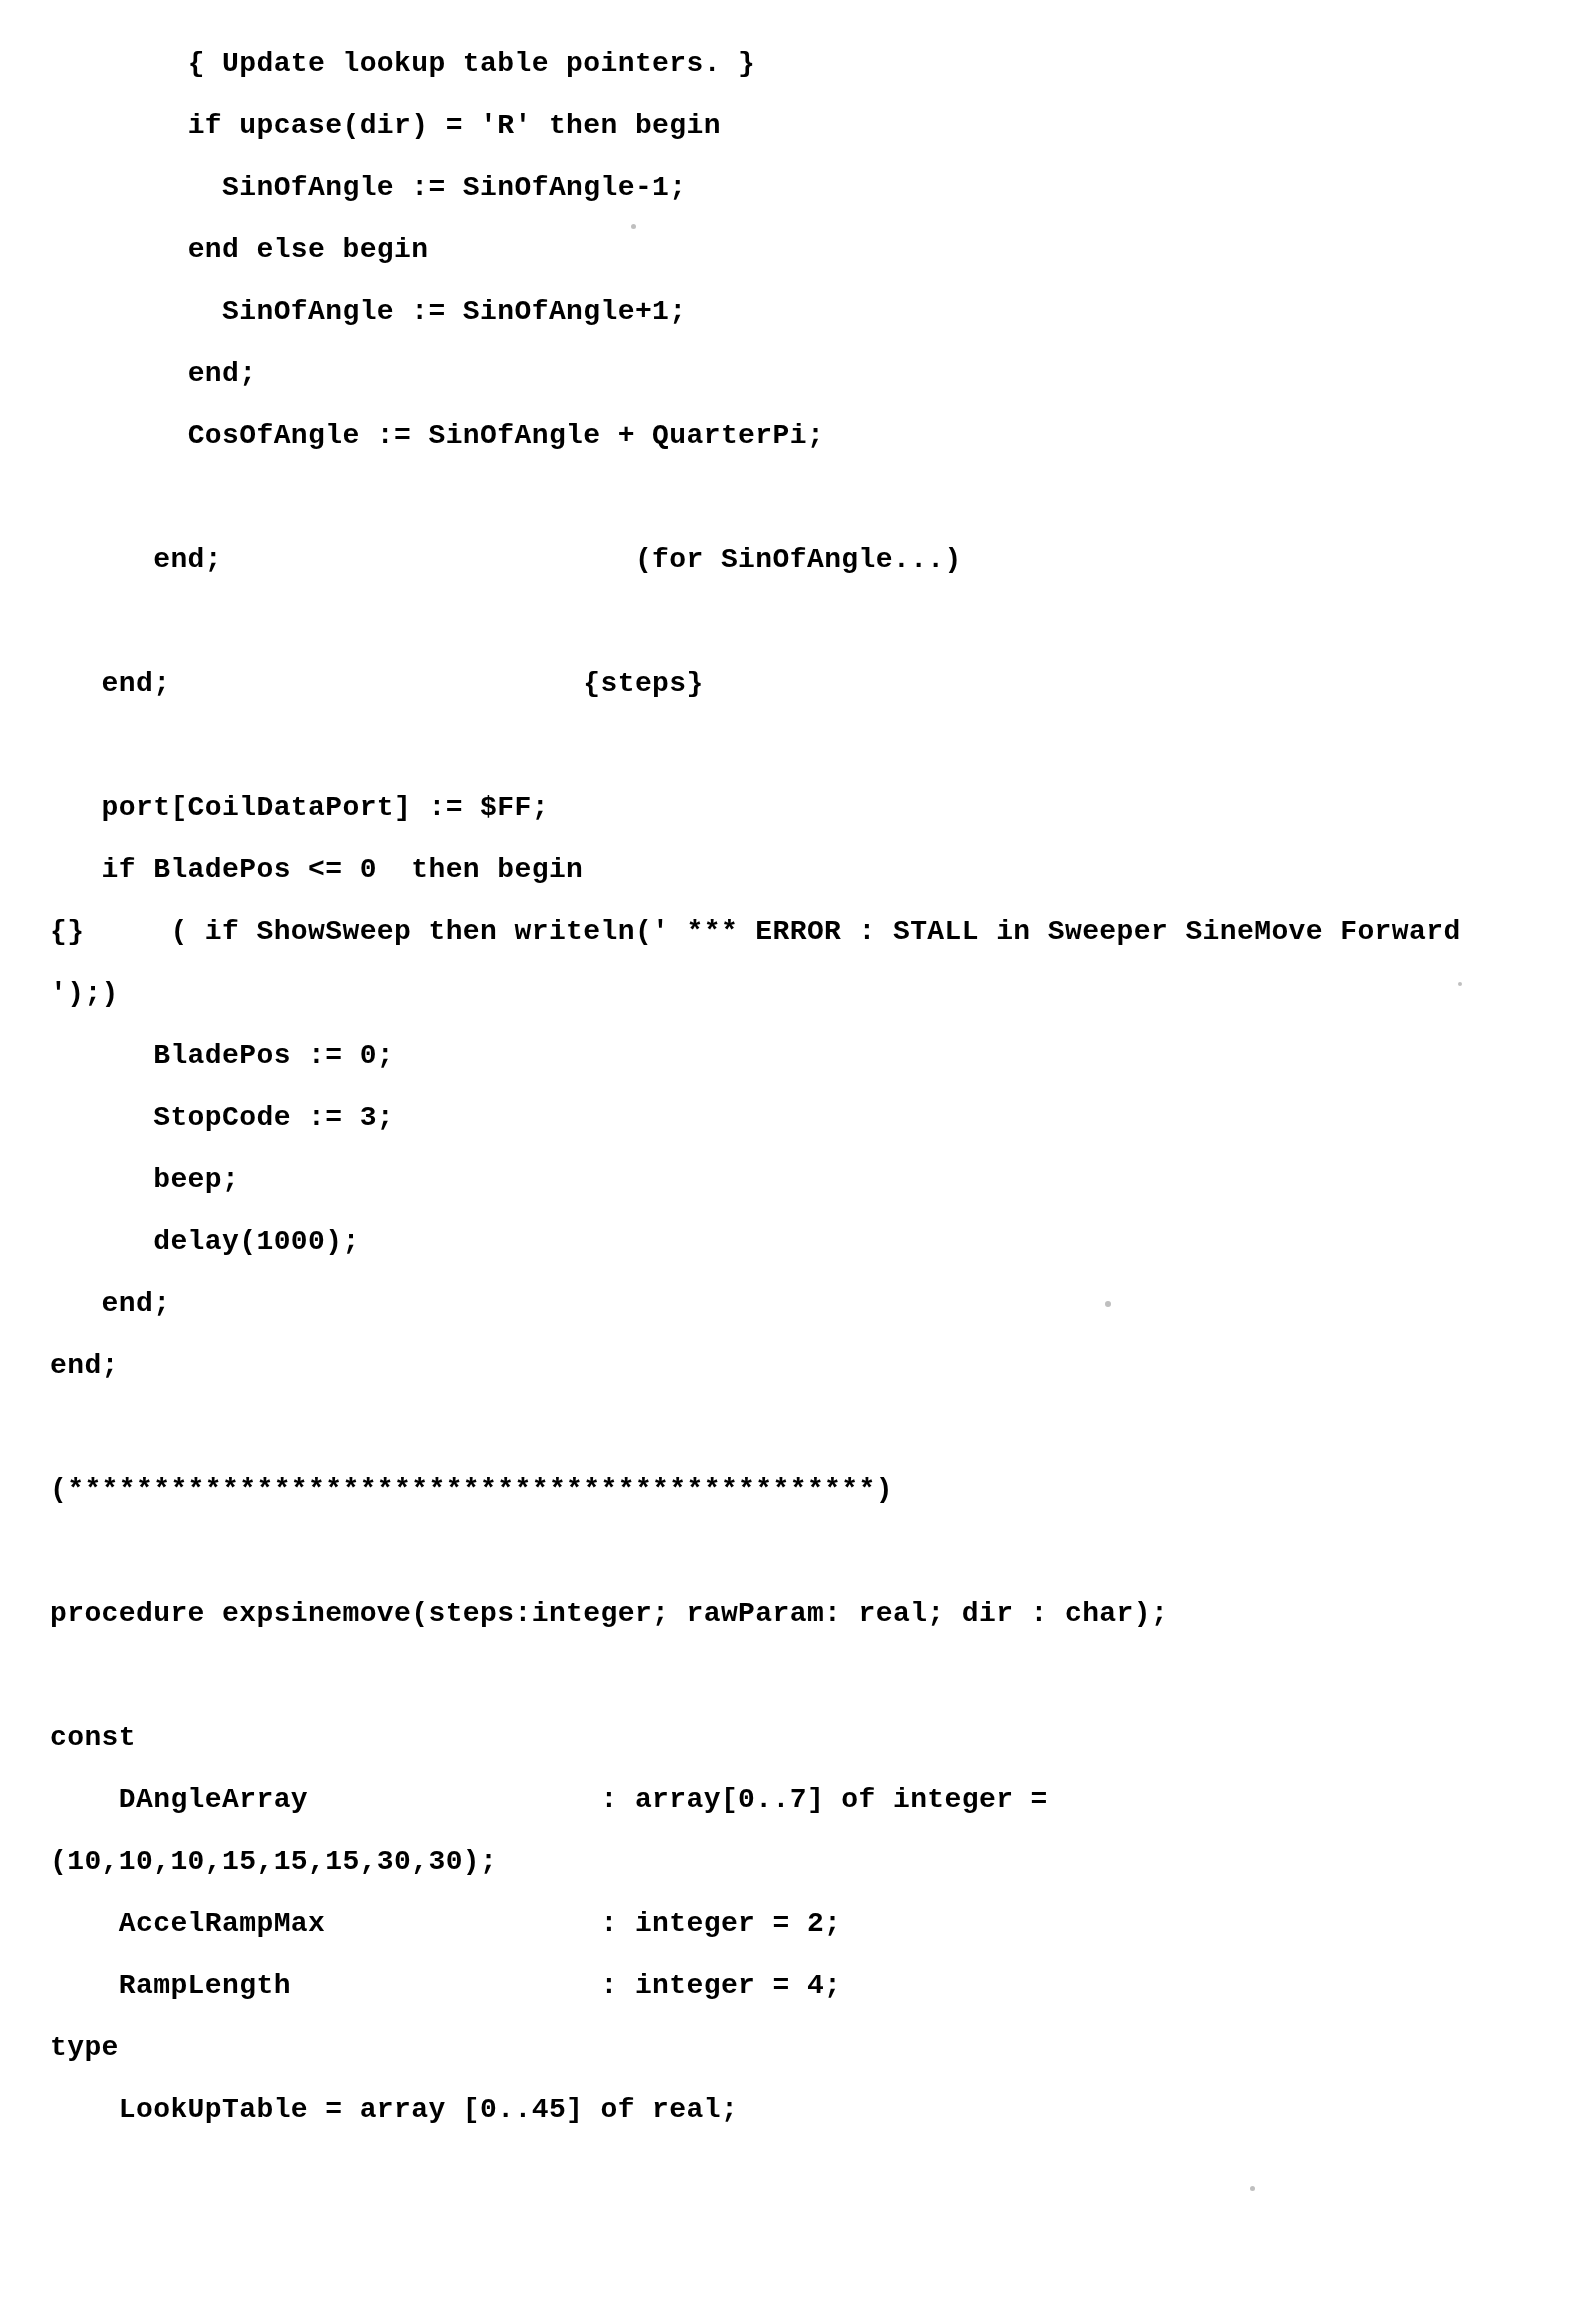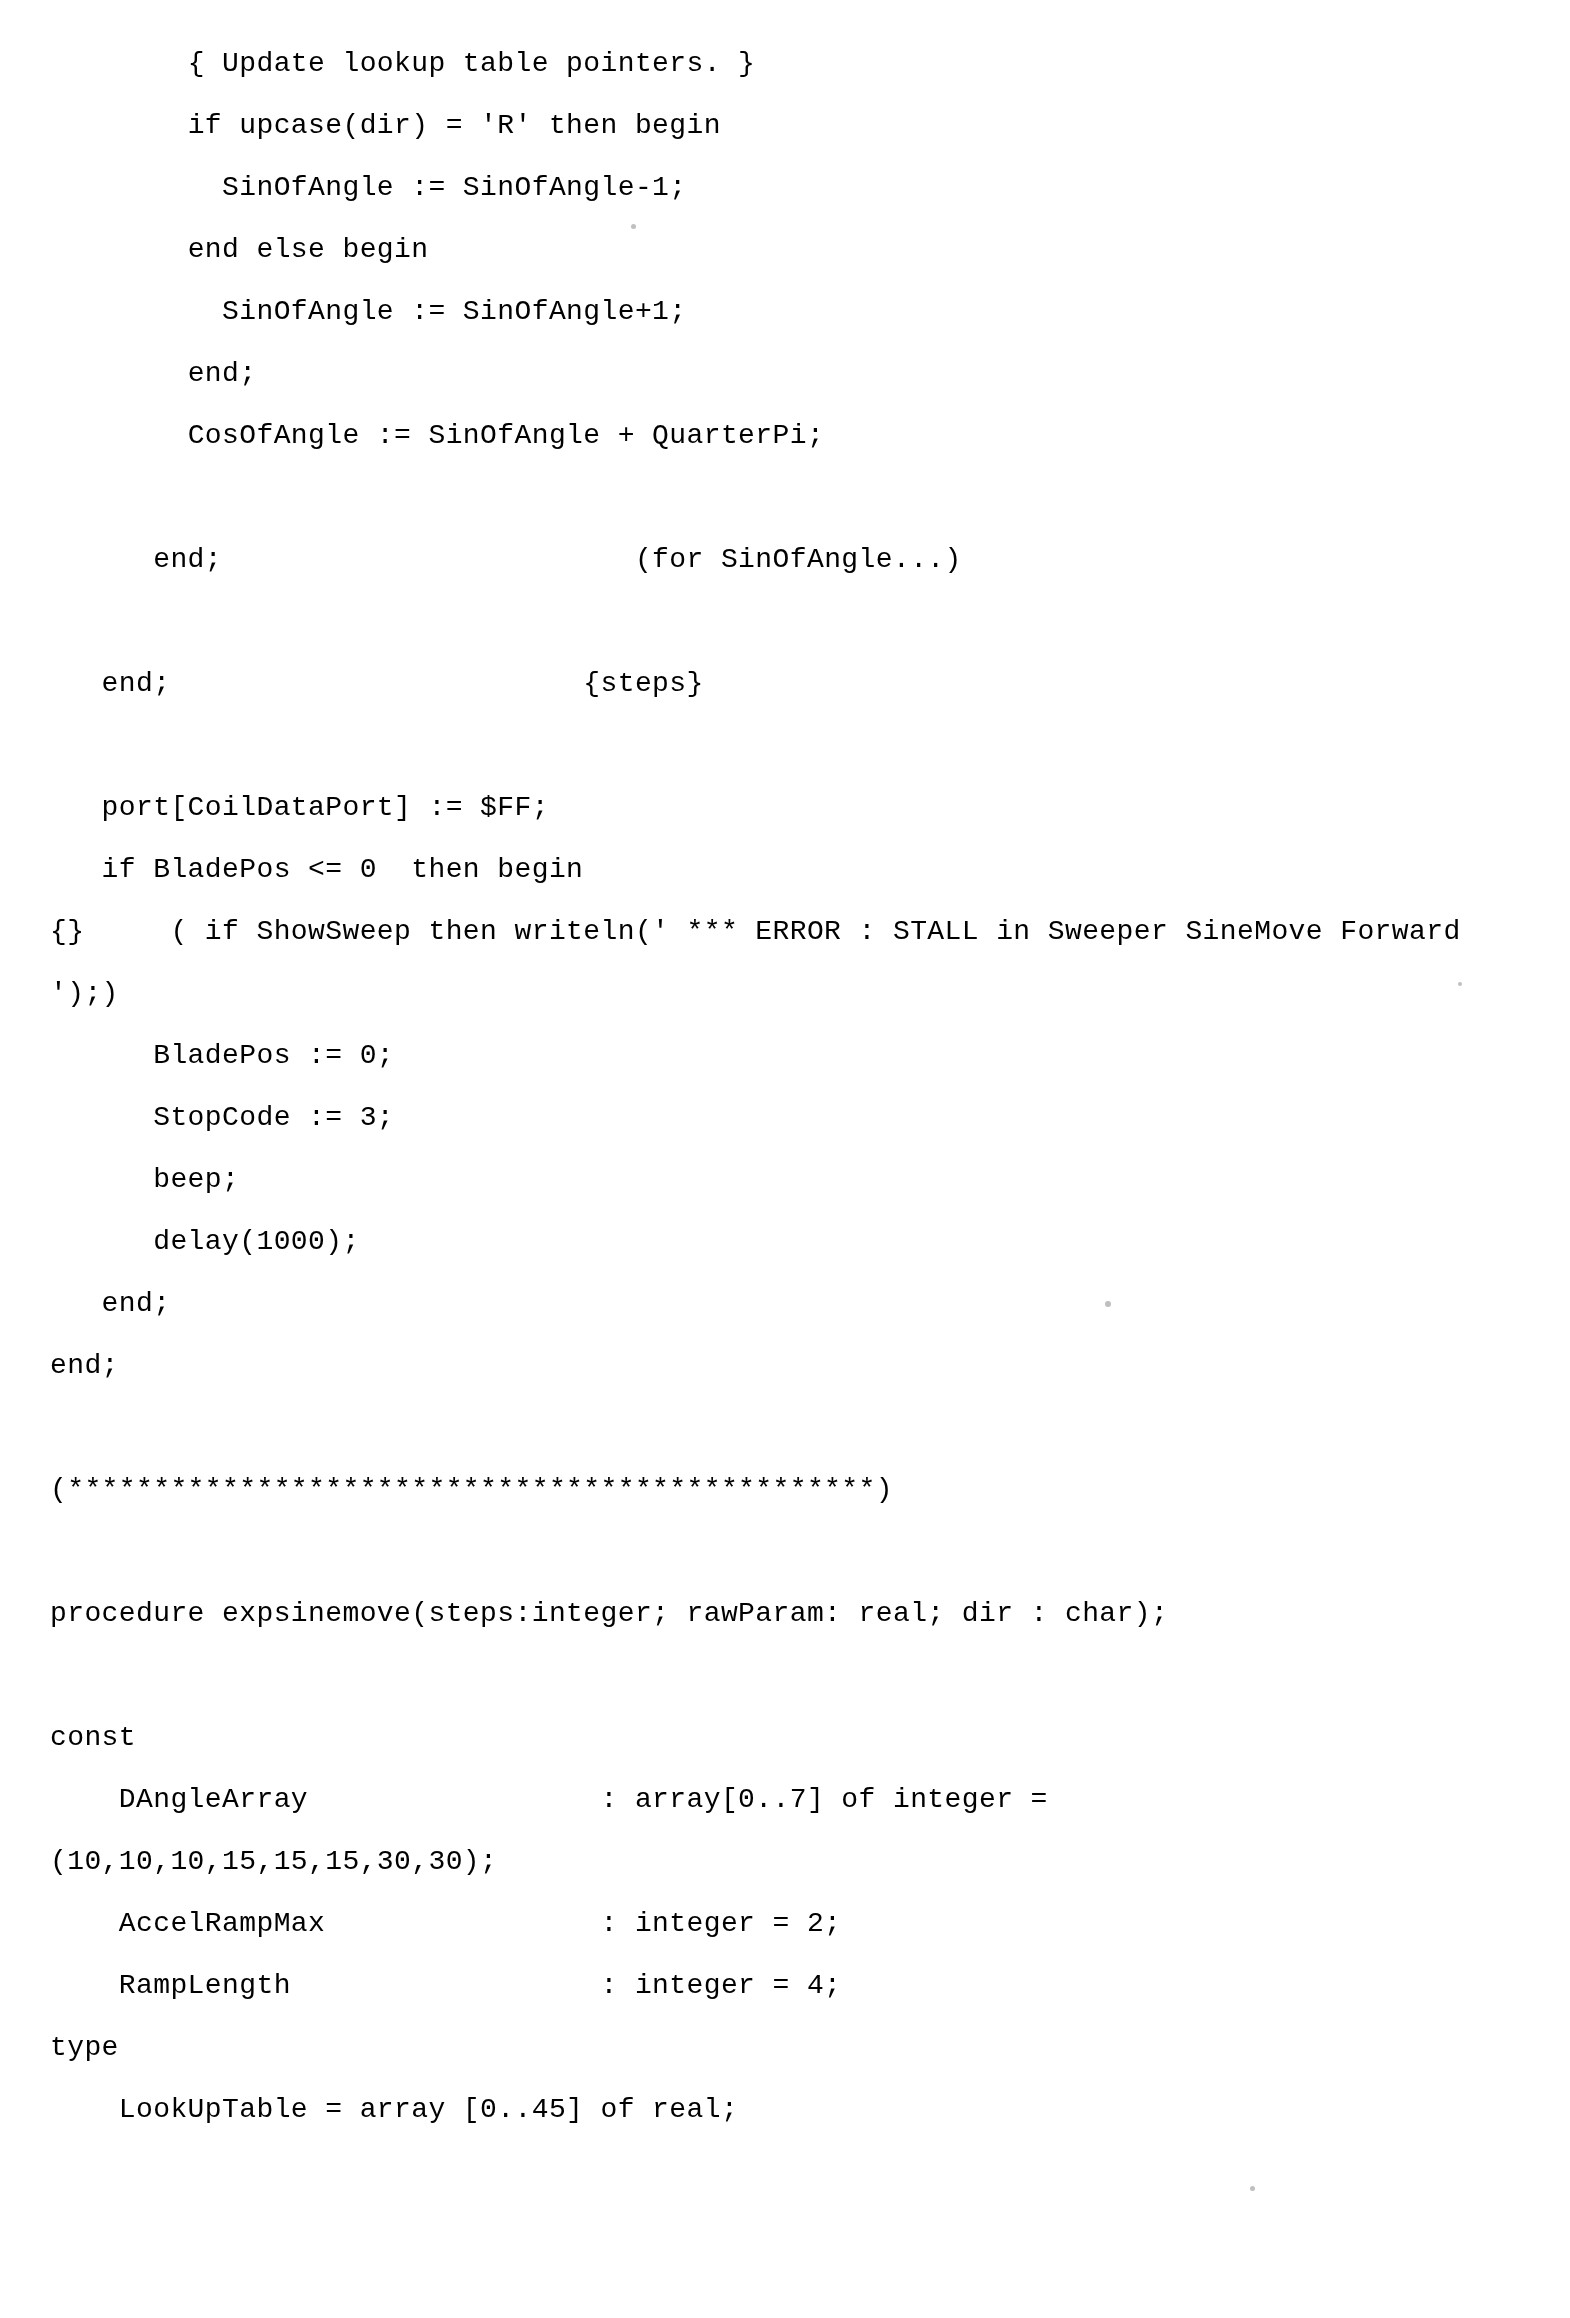--- a/index.html
+++ b/index.html
@@ -21,21 +21,21 @@
     background: #ffffff;
     box-sizing: border-box;
     padding: 33px 75px 0 50px;
   }
   #code-listing {
     margin: 0;
     padding: 0;
     font-family: "Liberation Mono", "DejaVu Sans Mono", monospace;
     font-size: 28px;
     line-height: 62px;
-    font-weight: 400;
+    font-weight: 700;
     letter-spacing: 0.4px;
     color: #000000;
     white-space: pre-wrap;
     word-break: break-word;
   }
   
   .speck {
     position: absolute;
     background: #8a8a8a;
     border-radius: 50%;

